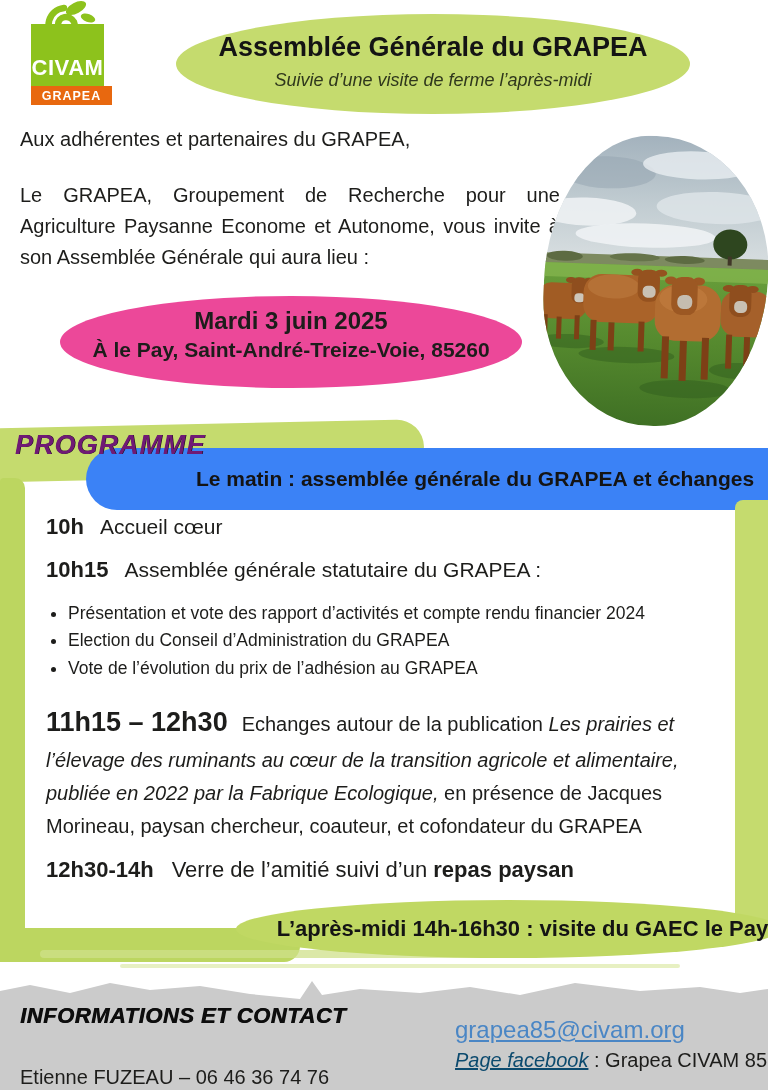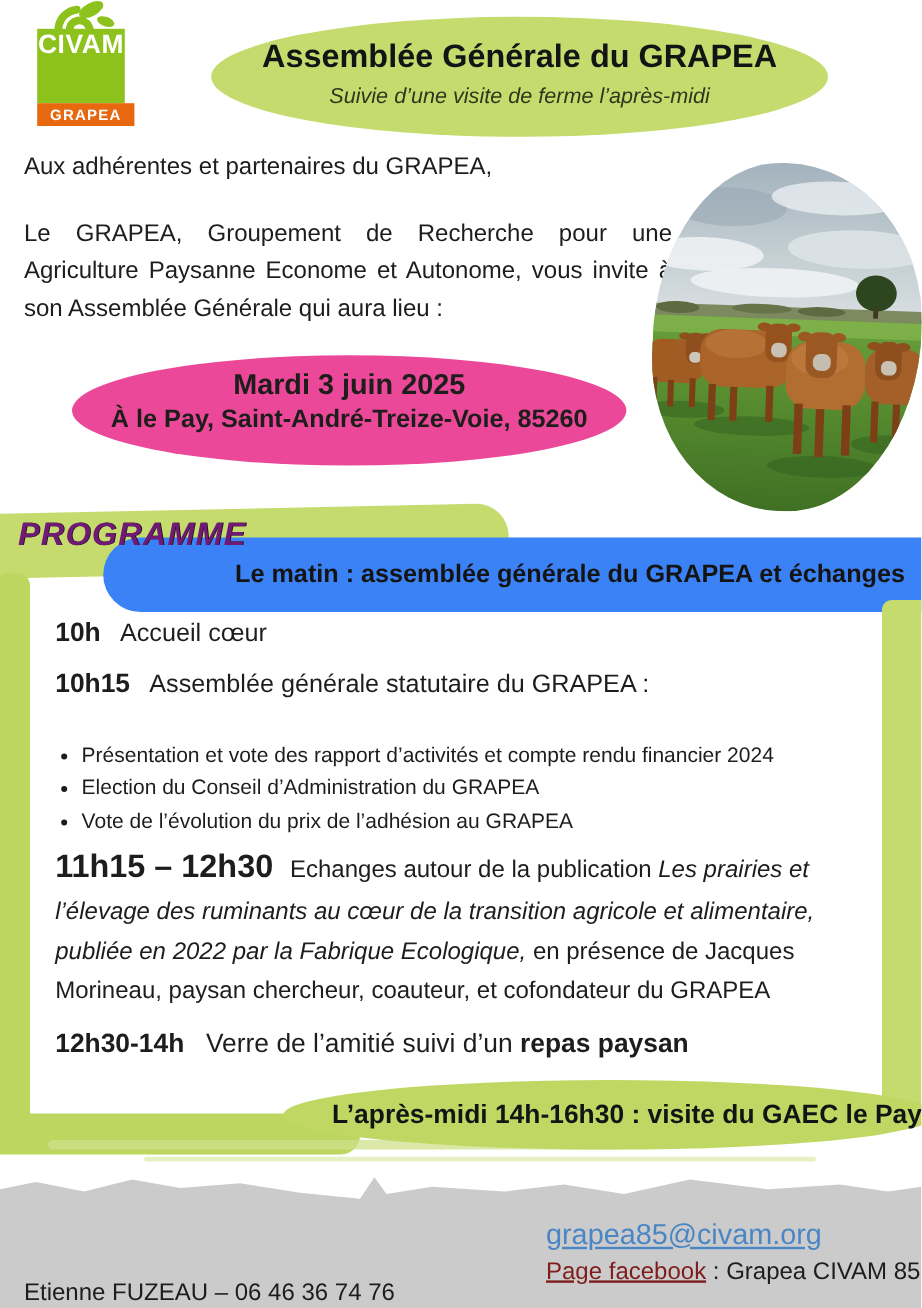--- a/index.html
+++ b/index.html
@@ -5,21 +5,21 @@
   html,body { margin:0; padding:0; background:#fff; }
   .page {
     position:relative; width:768px; height:1090px; overflow:hidden;
     background:#ffffff; color:#1d1d1b;
     font-family:"Liberation Sans", sans-serif;
   }
   
   .logo-plant { position:absolute; left:34px; top:0; }
   .logo-square {
     position:absolute; left:31px; top:24px; width:73px; height:62px;
-    background:#8dc21c; color:#fff; display:flex; align-items:flex-start; justify-content:center;
+    background:#8dc21c; color:#fff; display:flex; align-items:flex-end; justify-content:center;
     font-weight:700; font-size:22px; letter-spacing:.5px; padding-bottom:5px; box-sizing:border-box;
   }
   .logo-strip {
     position:absolute; left:31px; top:86px; width:81px; height:19px;
     background:#e8680f; color:#fff; font-size:12.5px; font-weight:700;
     display:flex; align-items:center; justify-content:center; letter-spacing:1px;
   }
   
   .header-ellipse {
     position:absolute; left:176px; top:14px; width:514px; height:100px;
@@ -67,21 +67,21 @@
   .frame-left  { position:absolute; left:0; top:478px; width:25px; height:480px; background:#bcd660; border-radius:4px 10px 10px 6px; }
   .frame-right { position:absolute; left:735px; top:500px; width:33px; height:425px; background:#c5db6e; border-radius:8px 0 0 12px; }
   .frame-bottom { position:absolute; left:0; top:928px; width:300px; height:34px; background:#bcd660; border-radius:0 16px 16px 0; }
   .frame-bottom-streak  { position:absolute; left:40px;  top:950px; width:480px; height:8px; background:#cfe08a; opacity:.75; border-radius:4px; }
   .frame-bottom-streak2 { position:absolute; left:120px; top:964px; width:560px; height:4px; background:#dde9a8; opacity:.7;  border-radius:2px; }
   .prog-item { position:absolute; left:46px; font-size:21px; }
   .prog-item .time { font-weight:700; font-size:22px; margin-right:16px; }
   .prog-item1 { top:514px; }
   .prog-item2 { top:557px; }
   .bullet-list {
-    position:absolute; left:46px; top:616px; width:660px; margin:0; padding-left:22px;
+    position:absolute; left:46px; top:600px; width:660px; margin:0; padding-left:22px;
     font-size:17.5px; line-height:1.56;
   }
   .bullet-list li { margin:0; }
   .session {
     position:absolute; left:46px; top:700px; width:692px;
     font-size:20px; line-height:1.64;
   }
   .session .time { font-weight:700; font-size:27px; margin-right:14px; }
   .session .it { font-style:italic; }
   .lunch { position:absolute; left:46px; top:857px; font-size:22px; }
@@ -100,21 +100,21 @@
     position:absolute; left:20px; top:1003px; font-size:22px; font-weight:900;
     font-style:italic; letter-spacing:.5px; color:#0d0d0d; text-shadow:.6px 0 #0d0d0d;
   }
   .contact1 { position:absolute; left:20px; top:1037px; font-size:20px; }
   .contact2 { position:absolute; left:20px; top:1066px; font-size:20px; }
   .email-link {
     position:absolute; left:455px; top:1016px; font-size:24px;
     color:#4a86c5; text-decoration:underline; cursor:pointer;
   }
   .fb-line { position:absolute; left:455px; top:1049px; font-size:20px; }
-  .fb-link { color:#7f1d1d; text-decoration:underline; cursor:pointer; }
+  .fb-link { color:#0c4a6e; text-decoration:underline; cursor:pointer;font-style:italic; }
 </style>
 </head>
 <body>
 
 <div class="page">
 
   <div class="logo-plant">
     <svg width="62" height="58" viewBox="0 0 62 58">
       <path d="M30 8 C14 10 9 30 22 37 C33 43 45 33 40 22 C36 14 24 16 24 25 C24 31 31 34 35 30" fill="none" stroke="#8dc21c" stroke-width="6.5" stroke-linecap="round"></path>
       <ellipse cx="42" cy="8" rx="11" ry="5.5" fill="#8dc21c" transform="rotate(-28 42 8)"></ellipse>
@@ -246,19 +246,20 @@
   <div class="lunch">
     <span class="time">12h30-14h</span><span>Verre de l’amitié suivi d’un </span><span class="bold">repas paysan</span>
   </div>
   <div class="afternoon-ellipse">
     <span>L’après-midi 14h-16h30 : visite du GAEC le Pay</span>
   </div>
 
   <svg class="footer-tear" width="768" height="115" viewBox="0 0 768 115">
     <polygon fill="#cbcbcb" points="0,16 30,10 70,18 110,8 150,15 200,11 250,19 300,24 312,6 322,20 360,14 420,18 470,12 520,20 575,8 640,16 700,12 740,18 768,14 768,115 0,115"></polygon>
   </svg>
+  <div class="footer-heading">INFORMATIONS ET CONTACT</div>
   <div class="contact2">Etienne FUZEAU – 06 46 36 74 76</div>
   <div class="email-link">grapea85@civam.org</div>
   <div class="fb-line">
     <span class="fb-link">Page facebook</span><span> : Grapea CIVAM 85</span>
   </div>
 
 </div>
 
 </body></html>

